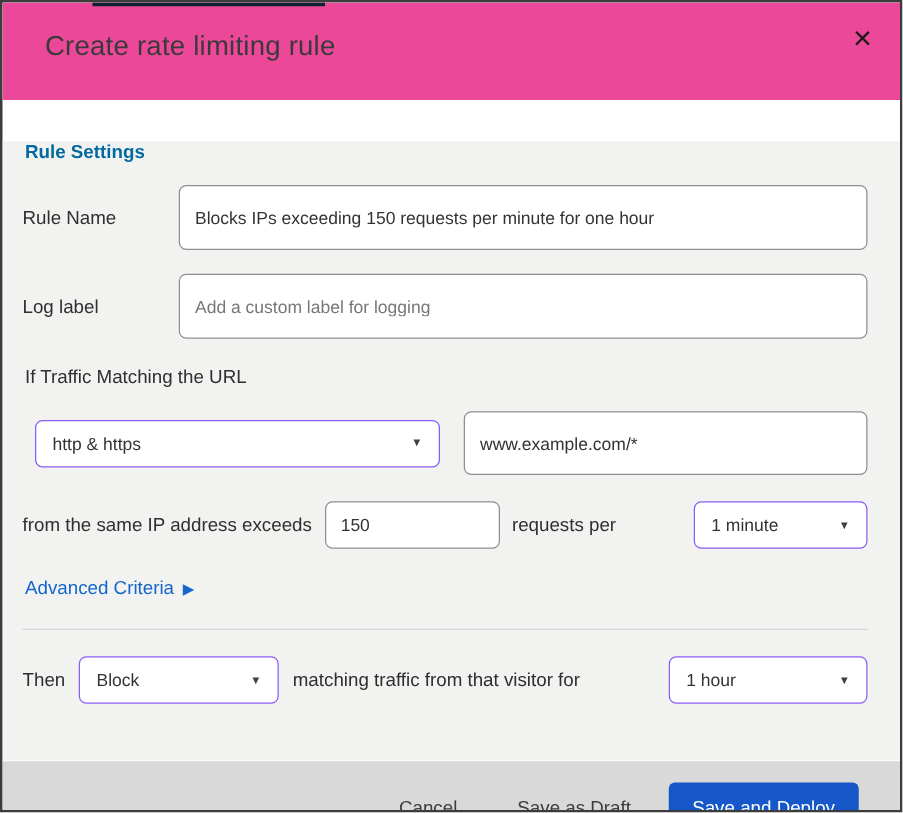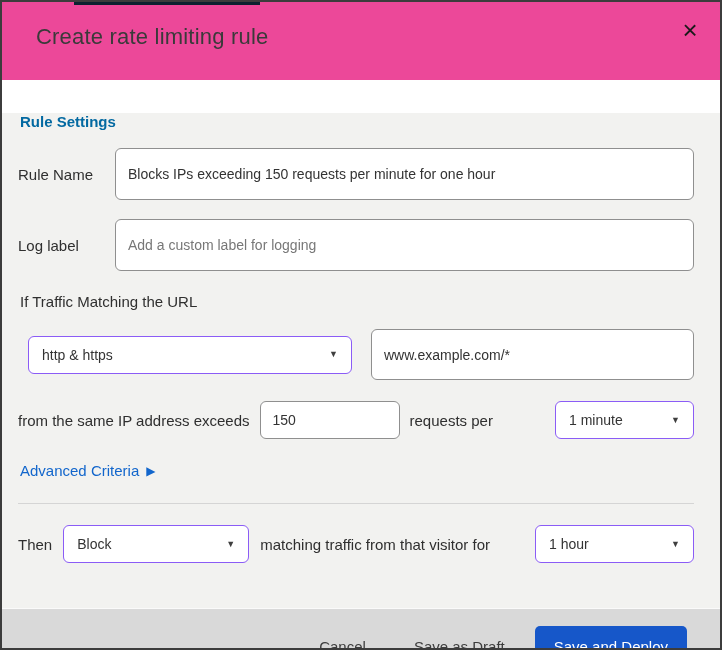--- a/index.html
+++ b/index.html
@@ -59,20 +59,21 @@
   .section-heading {
     margin: 33px 0 0 2px;
     font-size: 15px;
     font-weight: 700;
     color: #0369a1;
     line-height: 18px;
   }
   .form-row {
     display: flex;
     align-items: center;
+    gap: 28px;
   }
   .row-rule-name { margin-top: 17px; }
   .row-log-label { margin-top: 19px; }
   .field-label {
     width: 97px;
     flex: none;
     font-size: 15px;
     color: #2f2f2f;
   }
   .text-input {
@@ -146,21 +147,21 @@
   .divider {
     margin-top: 23px;
     border: none;
     border-top: 1px solid #d5d5d5;
     height: 0;
   }
   .row-then {
     margin-top: 21px;
     gap: 11px;
   }
-  .action-select { width: 186px; }
+  .action-select { width: 160px; }
   .duration-select { width: 159px; margin-left: auto; }
   
   .modal-footer {
     height: 75px;
     background: #d9d9d9;
     border-top: 1px solid #fafafa;
     display: flex;
     align-items: center;
     justify-content: flex-end;
     padding-right: 33px;

